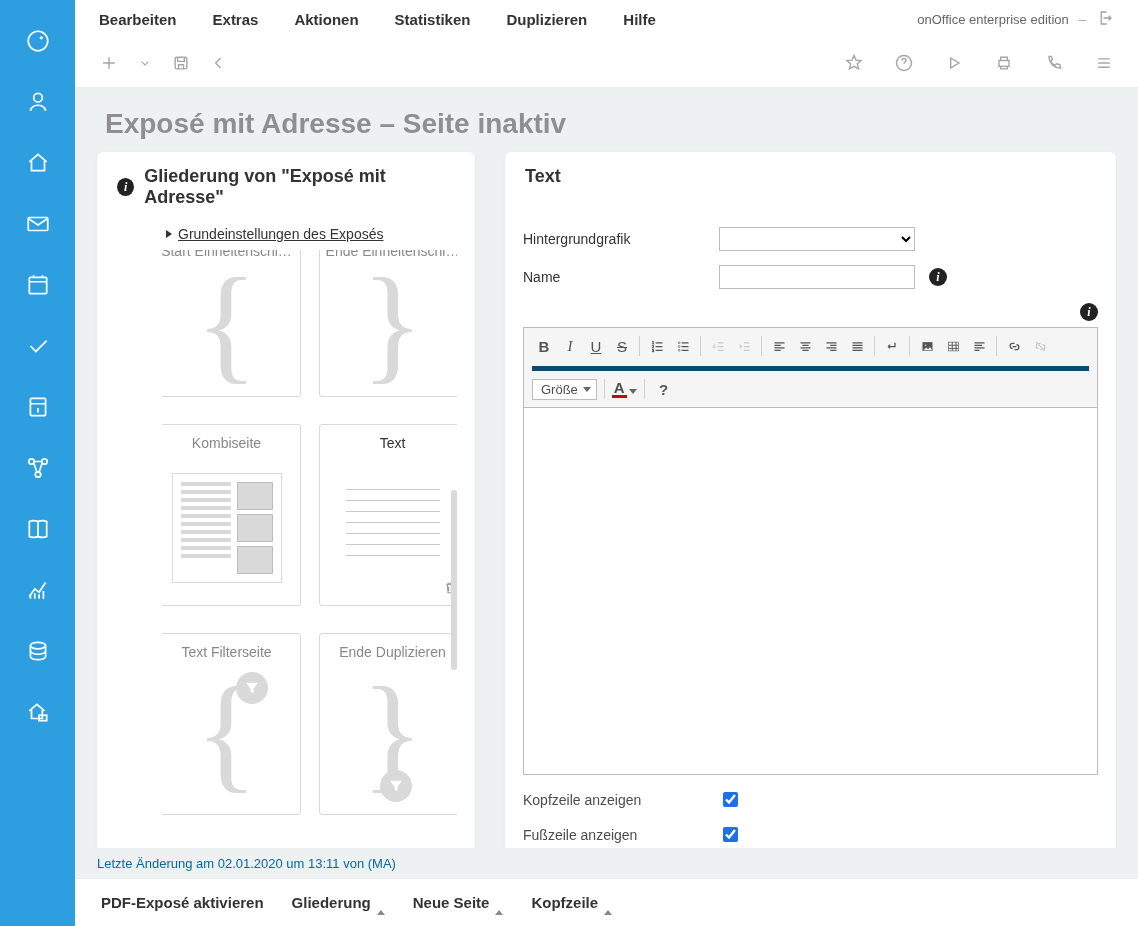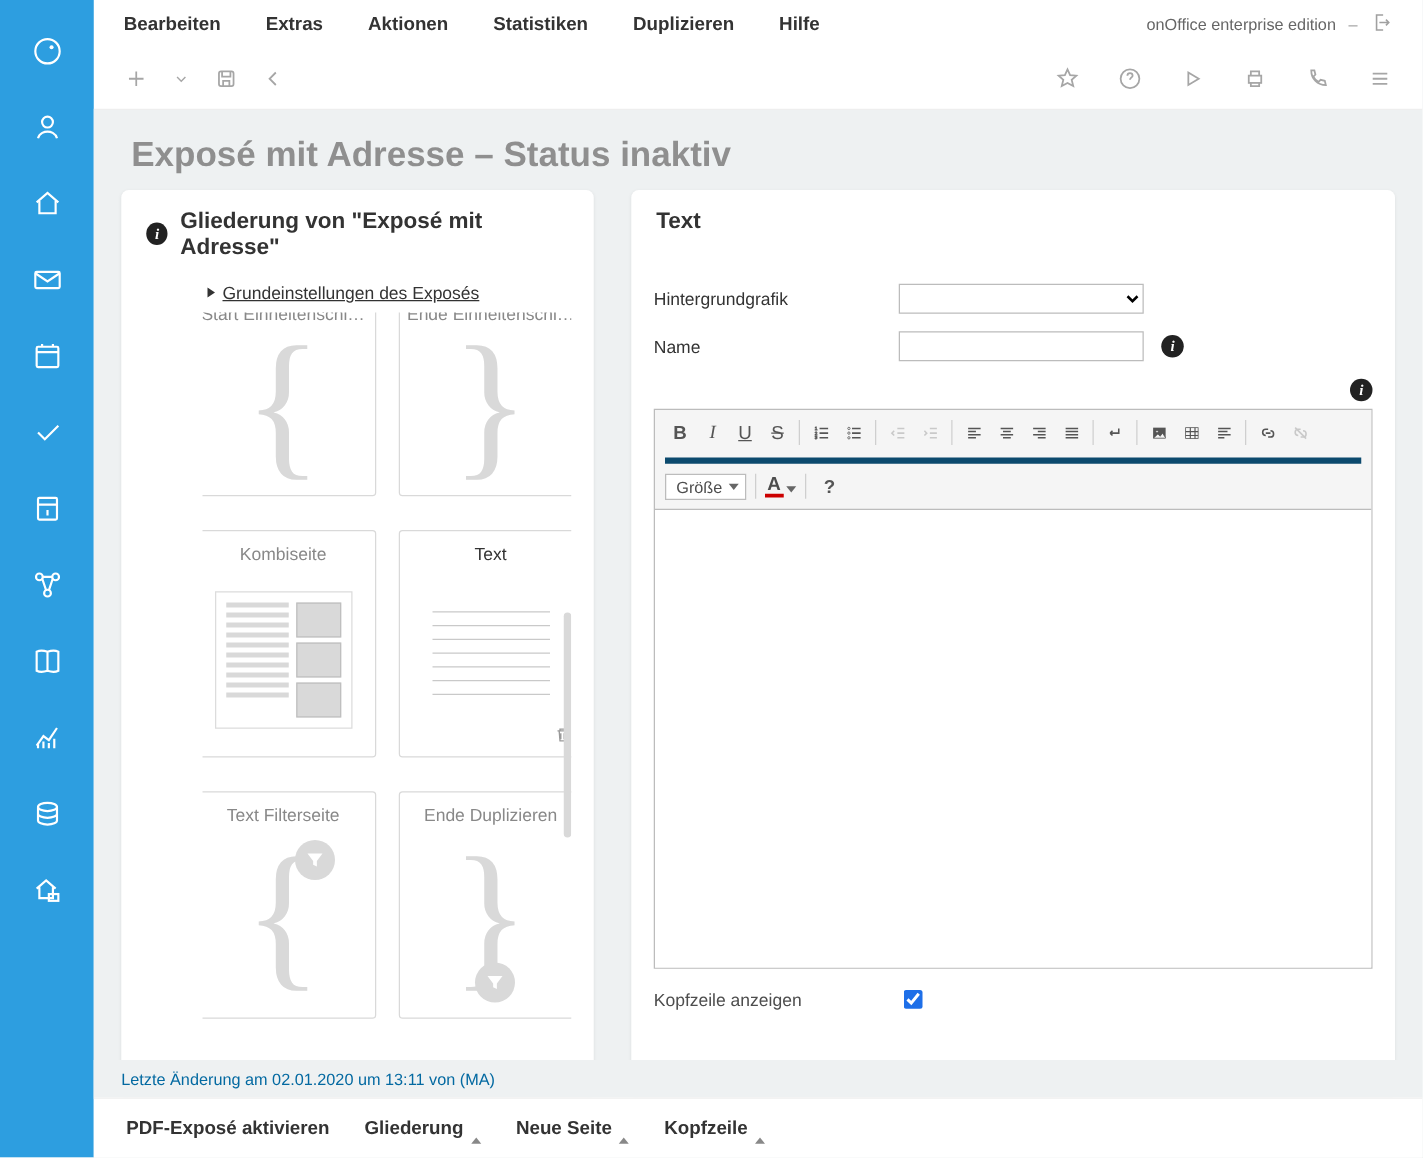--- a/index.html
+++ b/index.html
@@ -386,21 +386,21 @@
       </span>
     <span class="tbicon">
         <svg viewBox="0 0 24 24">
           <path d="M5 7h14M5 12h14M5 17h14"></path>
         </svg>
       </span>
   </div>
 </div>
 
 <div class="workarea">
-  <div class="page-title">Exposé mit Adresse – Status inaktiv</div>
+  <div class="page-title">Exposé mit Adresse – Seite inaktiv</div>
   <div class="columns">
 
     <div class="card left">
       <div class="card-head">
         <span class="infoicon">i</span>
         <span>Gliederung von "Exposé mit Adresse"</span>
       </div>
       <div class="card-body">
         <div class="outline-link">Grundeinstellungen des Exposés</div>
         <div class="scrollwrap">
@@ -617,20 +617,24 @@
               <span class="etool" style="font-weight:700">?</span>
             </div>
           </div>
           <div class="editor-body"></div>
         </div>
 
         <div class="chkrow">
           <label>Kopfzeile anzeigen</label>
           <input type="checkbox" checked="" style="">
         </div>
+        <div class="chkrow">
+          <label>Fußzeile anzeigen</label>
+          <input type="checkbox" checked="" style="">
+        </div>
 
       </div>
     </div>
 
   </div>
 </div>
 
 <div class="statusbar">
   <span>Letzte Änderung am 02.01.2020 um 13:11 von (MA)</span>
 </div>

